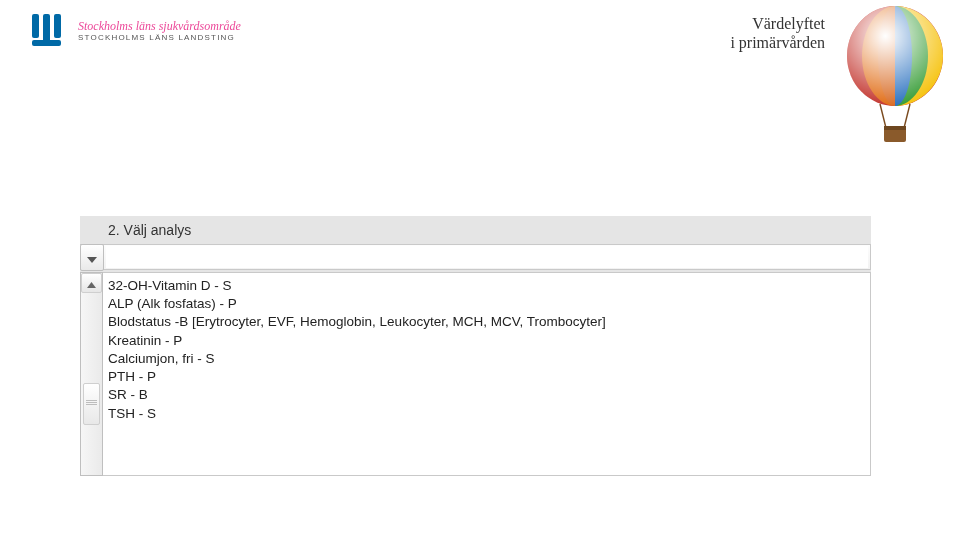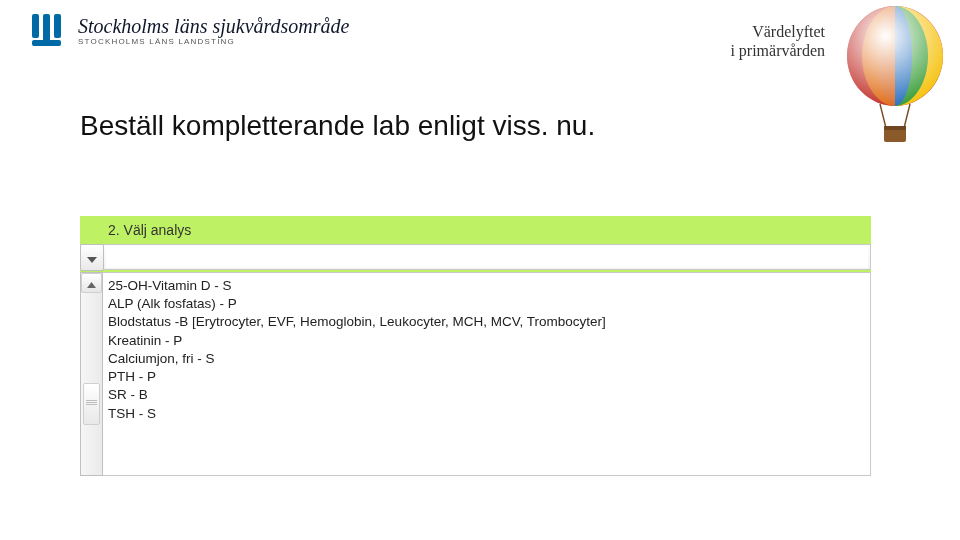--- a/index.html
+++ b/index.html
@@ -1,29 +1,29 @@
 <!DOCTYPE html>
 <html><head>
 <meta charset="utf-8">
 <style>
   html,body{margin:0;padding:0;width:960px;height:540px;background:#fff;font-family:Verdana,Geneva,sans-serif;color:#222;overflow:hidden}
   .page{position:relative;width:960px;height:540px}
   
   .hdr{position:absolute;left:28px;top:10px;display:flex;align-items:center}
   .logo{margin-right:12px}
   .org{display:flex;flex-direction:column;line-height:1.05}
-  .org-main{font-family:Georgia,'Times New Roman',serif;font-style:italic;font-size:20px;color:#0f172a}
+  .org-main{font-family:Georgia,'Times New Roman',serif;font-style:italic;font-size:12px;color:#ec4899}
   .org-sub{font-size:8px;letter-spacing:1.2px;color:#555;margin-top:1px;text-transform:uppercase}
-  .tagline{position:absolute;right:135px;top:22px;text-align:right;font-family:Georgia,'Times New Roman',serif;font-size:16px;color:#333;line-height:1.2}
+  .tagline{position:absolute;right:135px;top:14px;text-align:right;font-family:Georgia,'Times New Roman',serif;font-size:16px;color:#333;line-height:1.2}
   .balloon{position:absolute;right:10px;top:6px}
   
   .title{position:absolute;left:80px;top:110px;font-size:28px;color:#111}
   .subtitle{position:absolute;left:80px;top:180px;font-size:18px;color:#111}
   
-  .panel{position:absolute;left:80px;top:216px;width:791px;height:260px;background:#bef264}
+  .panel{position:absolute;left:80px;top:216px;width:791px;height:260px;background:#e5e5e5}
   .panel-head{position:absolute;left:28px;top:6px;font-family:'Segoe UI',Tahoma,sans-serif;font-size:14px;color:#333}
   .search-row{position:absolute;left:0;top:28px;width:100%;height:26px;border:1px solid #c9c9c9;border-left:none;background:linear-gradient(#fdfdfd,#f2f2f2);box-sizing:border-box}
   .drop-btn{position:absolute;left:0;top:-1px;width:24px;height:27px;border:1px solid #bfbfbf;border-radius:2px;background:linear-gradient(#ffffff,#e9e9e9);box-sizing:border-box;display:flex;align-items:center;justify-content:center}
   .search-input{position:absolute;left:26px;top:1px;right:2px;height:22px;border:none;background:#fff;outline:none;font-family:'Segoe UI',Tahoma,sans-serif;font-size:13px;padding:0 6px}
   .list-frame{position:absolute;left:0;top:56px;width:100%;bottom:0;border:1px solid #c9c9c9;border-left:none;background:#fff;box-sizing:border-box}
   .vscroll{position:absolute;left:0;top:-1px;width:23px;bottom:-1px;border:1px solid #bfbfbf;background:linear-gradient(90deg,#f6f6f6,#eaeaea);box-sizing:border-box}
   .scroll-btn{position:absolute;left:0;width:21px;height:20px;background:linear-gradient(#ffffff,#e6e6e6);border:1px solid #cfcfcf;border-radius:2px;box-sizing:border-box;display:flex;align-items:center;justify-content:center}
   .scroll-top{top:0}
   .scroll-thumb{position:absolute;left:2px;top:110px;width:17px;height:42px;background:linear-gradient(#ffffff,#e8e8e8);border:1px solid #cfcfcf;border-radius:2px;box-sizing:border-box}
   .thumb-lines{width:11px;height:8px}
@@ -75,21 +75,20 @@
       <ellipse cx="55" cy="50" rx="48" ry="50" fill="url(#bg)"></ellipse>
 
       <line x1="40" y1="98" x2="46" y2="122" stroke="#7a4a1f" stroke-width="1.4"></line>
       <line x1="70" y1="98" x2="64" y2="122" stroke="#7a4a1f" stroke-width="1.4"></line>
 
       <rect x="44" y="120" width="22" height="16" rx="2" fill="#8a5a2b"></rect>
       <rect x="44" y="120" width="22" height="4" fill="#6e4720"></rect>
     </svg>
   </span>
 
-  <div class="title">Beställ kompletterande lab enligt viss. nu.</div>
 
   <div class="panel">
     <div class="panel-head">2. Välj analys</div>
 
     <div class="search-row">
       <div class="drop-btn">
         <span>
           <svg width="10" height="6" viewBox="0 0 10 6">
               <path d="M0 0 L5 6 L10 0 Z" fill="#555"></path>
             </svg>
@@ -109,21 +108,21 @@
         </div>
         <div class="scroll-thumb">
           <div class="thumb-lines" style="margin:16px auto 0">
               <div></div>
               <div></div>
               <div></div>
             </div>
         </div>
       </div>
       <div class="list">
-        <div>25-OH-Vitamin D - S</div>
+        <div>32-OH-Vitamin D - S</div>
         <div>ALP (Alk fosfatas) - P</div>
         <div>Blodstatus -B   [Erytrocyter, EVF, Hemoglobin, Leukocyter, MCH, MCV, Trombocyter]</div>
         <div>Kreatinin - P</div>
         <div>Calciumjon, fri - S</div>
         <div>PTH - P</div>
         <div>SR - B</div>
         <div>TSH - S</div>
       </div>
     </div>
   </div>

